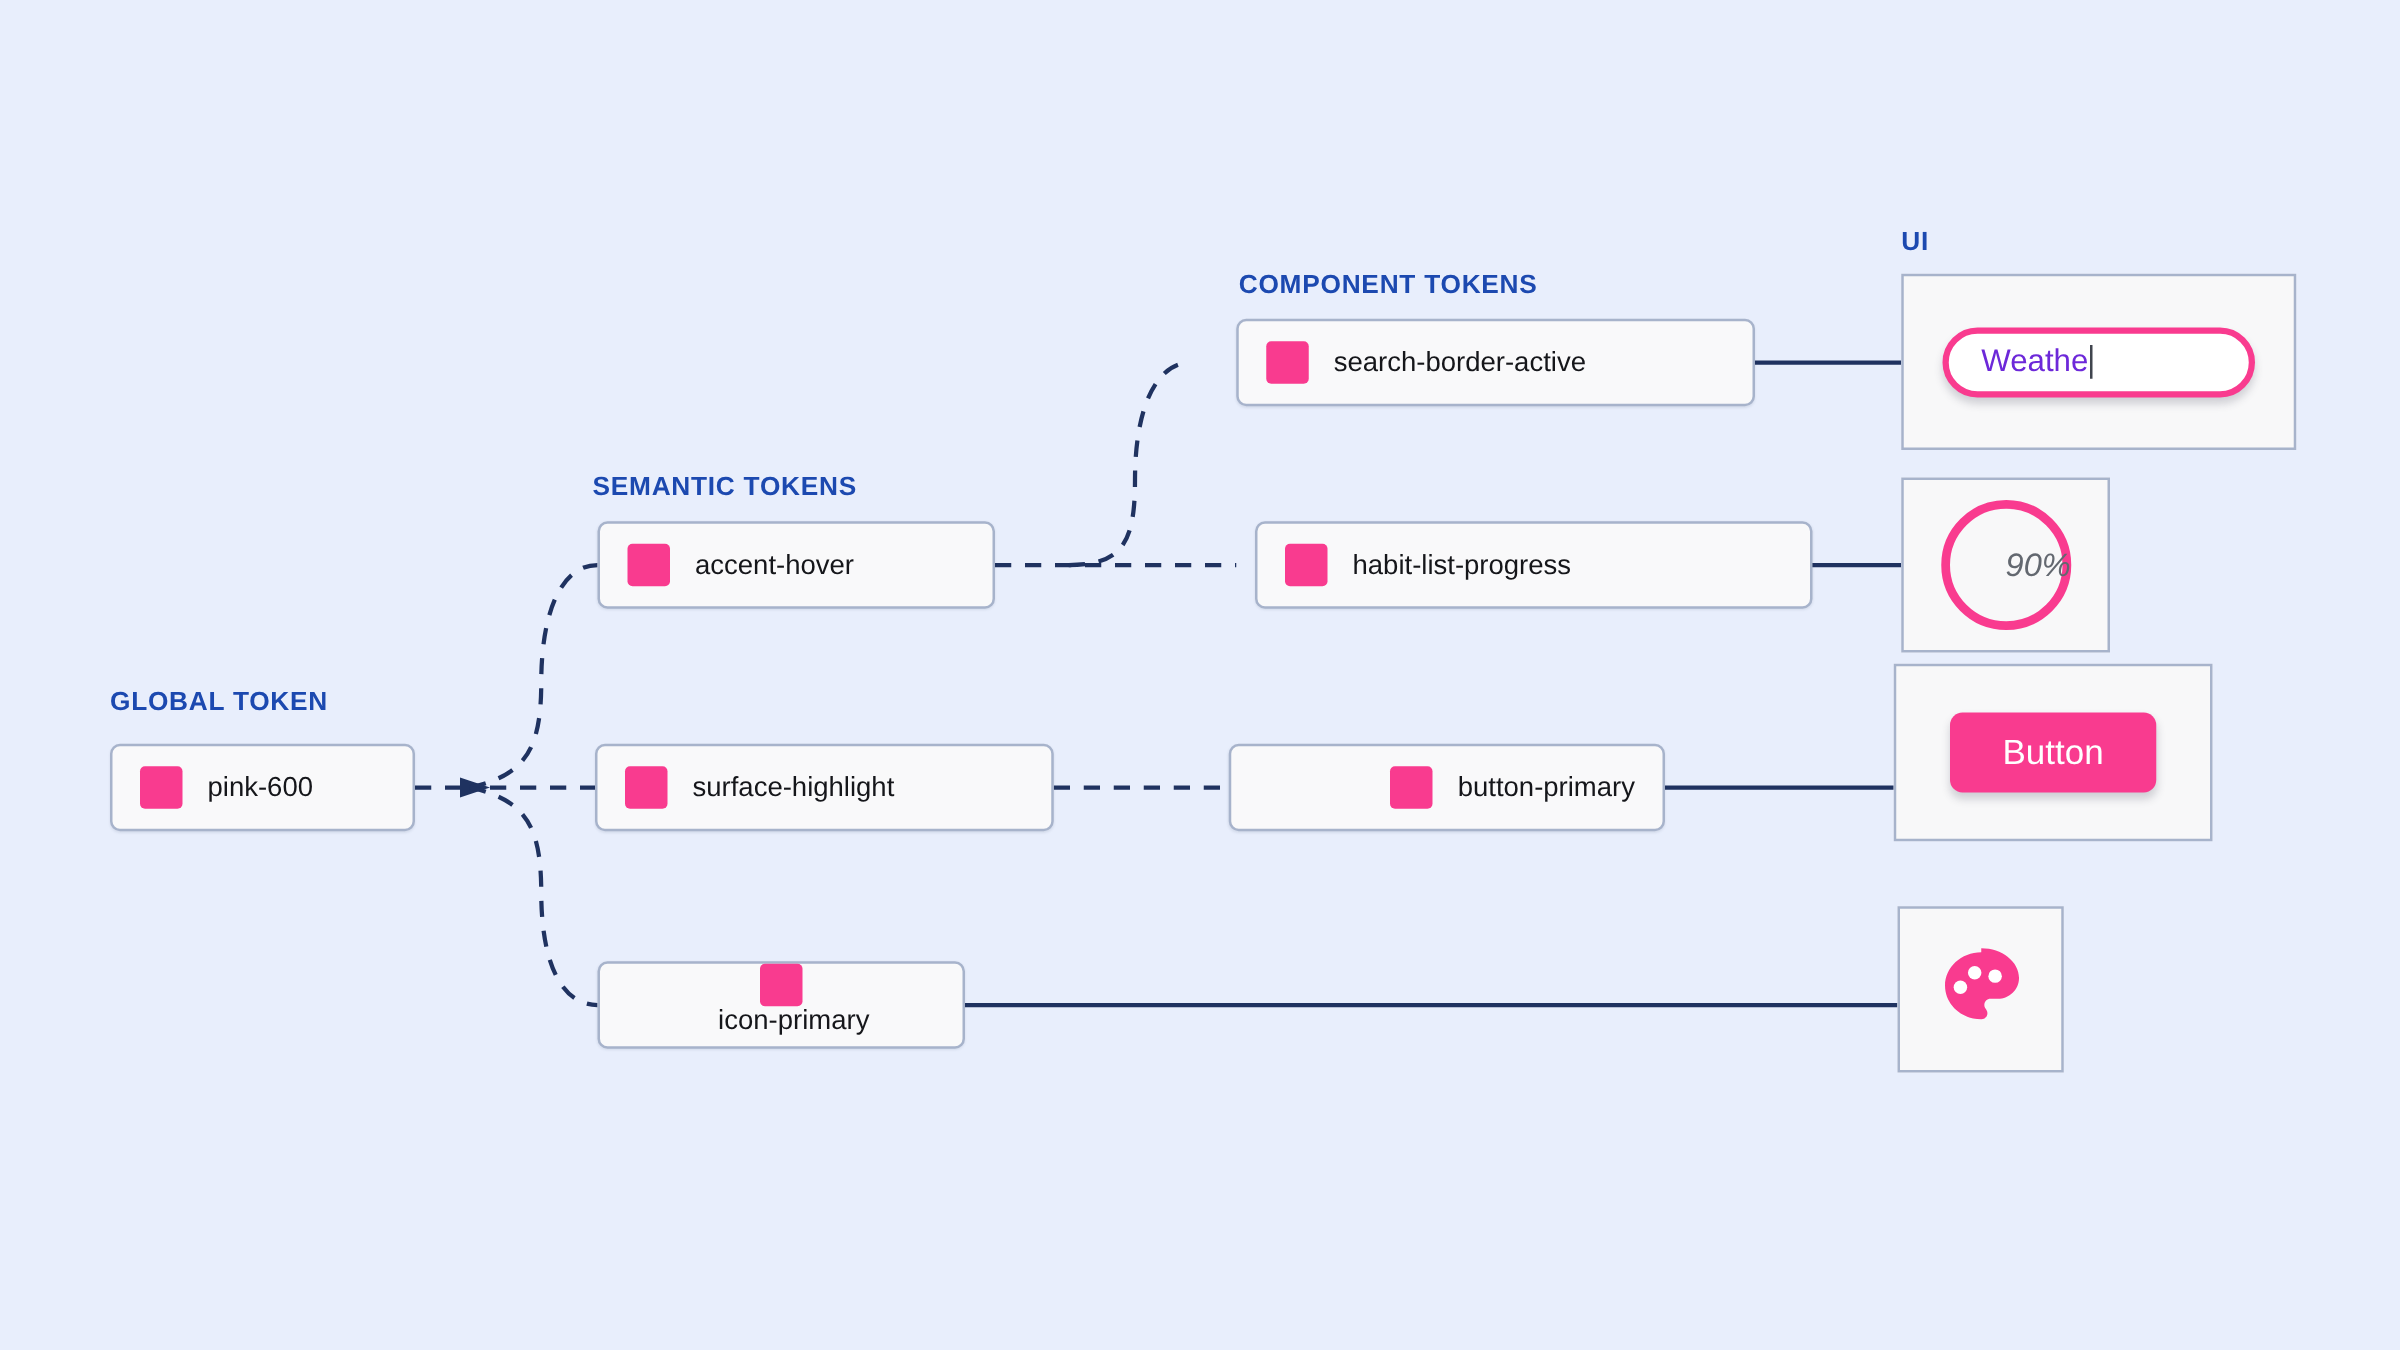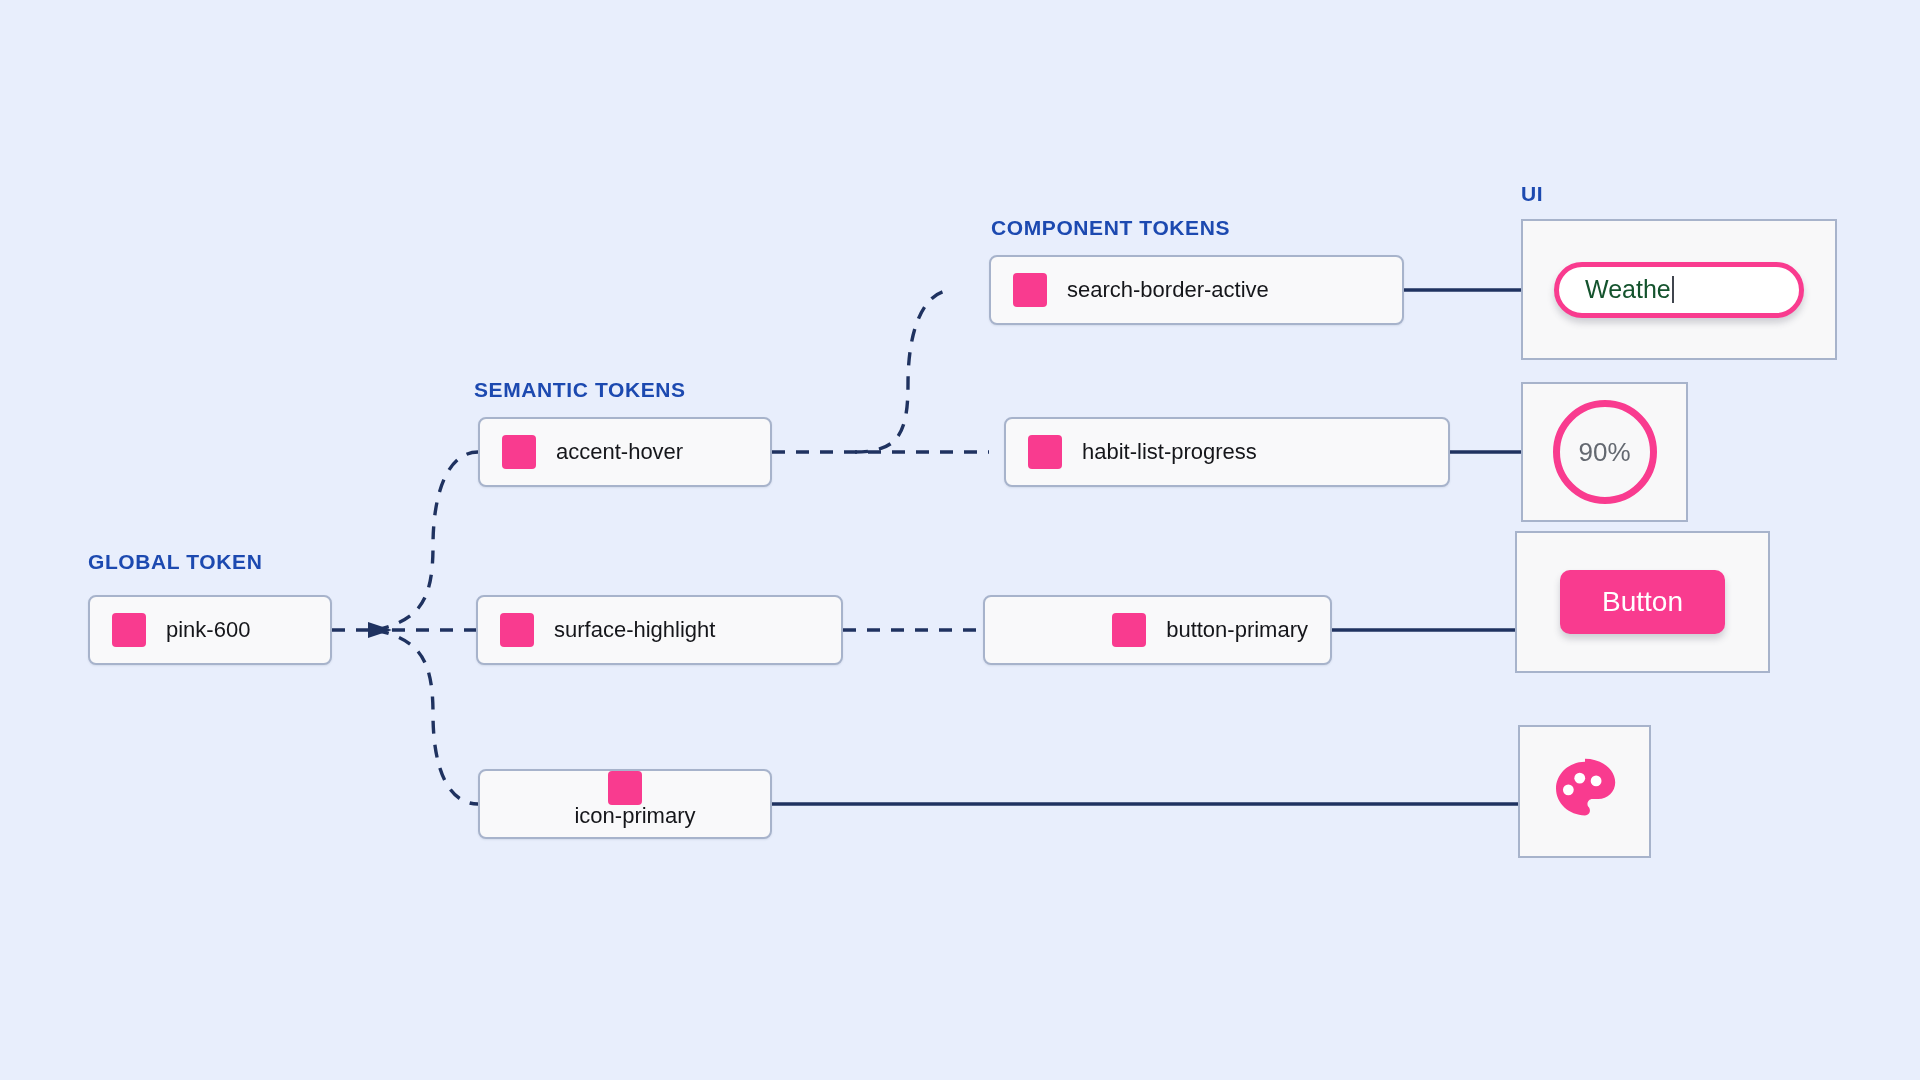--- a/index.html
+++ b/index.html
@@ -84,40 +84,41 @@
     background: #ffffff;
     border: 5px solid #f93b8f;
     border-radius: 999px;
     display: flex;
     align-items: center;
     padding-left: 26px;
     box-shadow: 0 5px 7px rgba(60, 60, 80, 0.22);
   }
   .search-text {
     font-size: 25px;
-    color: #14532d;
+    color: #6d28d9;
     line-height: 1;
   }
   .caret {
     display: inline-block;
     width: 2px;
     height: 27px;
     background: #40454e;
     margin-left: 1px;
     vertical-align: middle;
   }
 
   
   .ring-wrap {
     position: relative;
     width: 104px;
     height: 104px;
     display: flex;
     align-items: center;
-    justify-content: center;
+    justify-content: flex-end;
+    font-style: italic;
   }
   .ring {
     position: absolute;
     inset: 0;
     border-radius: 50%;
     border: 7px solid #f93b8f;
     box-sizing: border-box;
   }
   .ring-text {
     position: relative;
@@ -185,21 +186,21 @@
 
   <div class="col-heading" style="left:991px; top:216px;">COMPONENT TOKENS</div>
 
   <div class="col-heading" style="left:1521px; top:182px;">UI</div>
 
   <div class="token-card" style="left:88px; top:595px; width:244px;">
     <span class="swatch" style="background:#f93b8f;"></span>
     <span class="token-label">pink-600</span>
   </div>
 
-  <div class="token-card" style="left:478px; top:417px; width:294px;">
+  <div class="token-card" style="left:478px; top:417px; width:318px;">
     <span class="swatch" style="background:#f93b8f;"></span>
     <span class="token-label">accent-hover</span>
   </div>
 
   <div class="token-card" style="left:476px; top:595px; width:367px;">
     <span class="swatch" style="background:#f93b8f;"></span>
     <span class="token-label">surface-highlight</span>
   </div>
 
   <div class="token-card" style="left:478px; top:769px; width:294px;flex-direction:column;">

